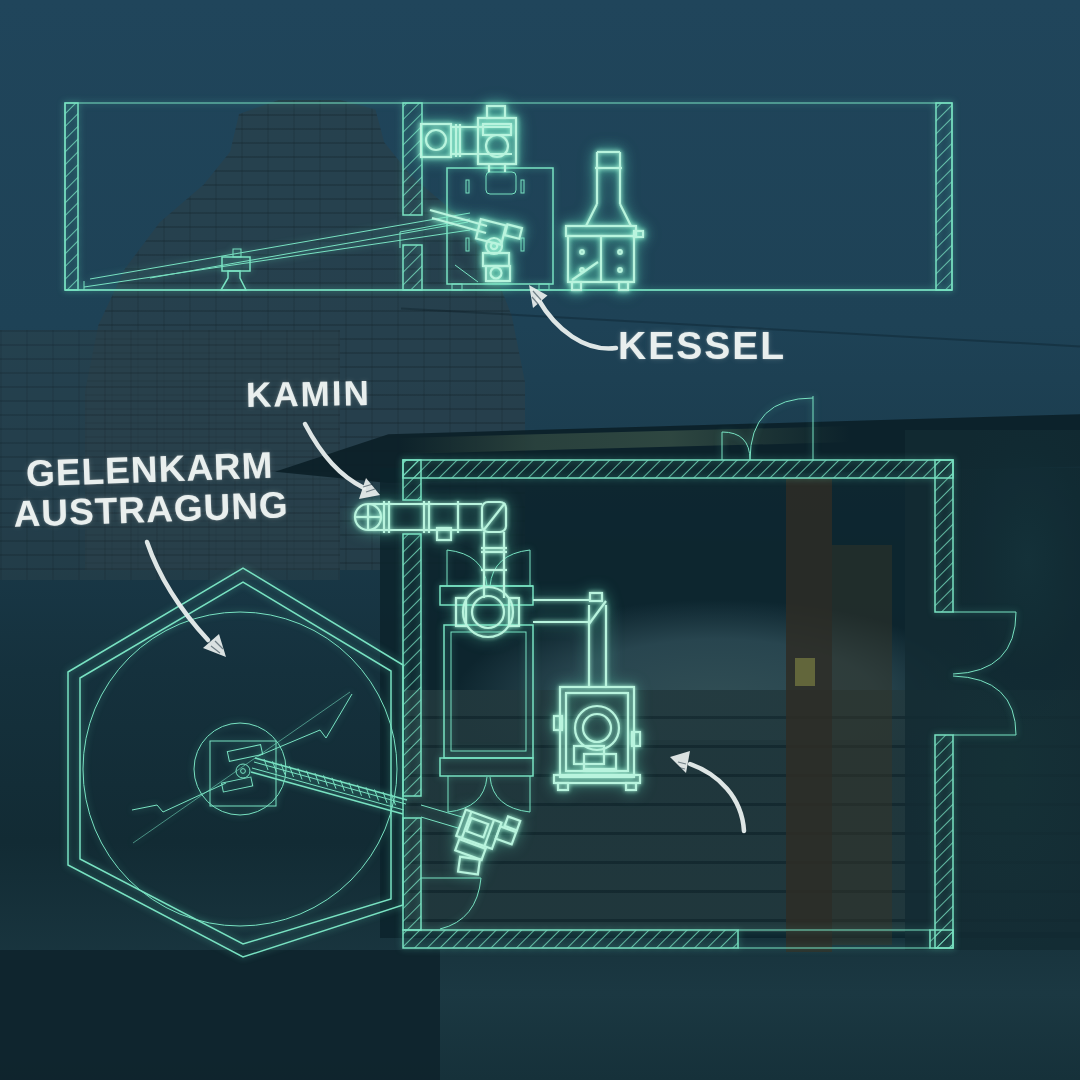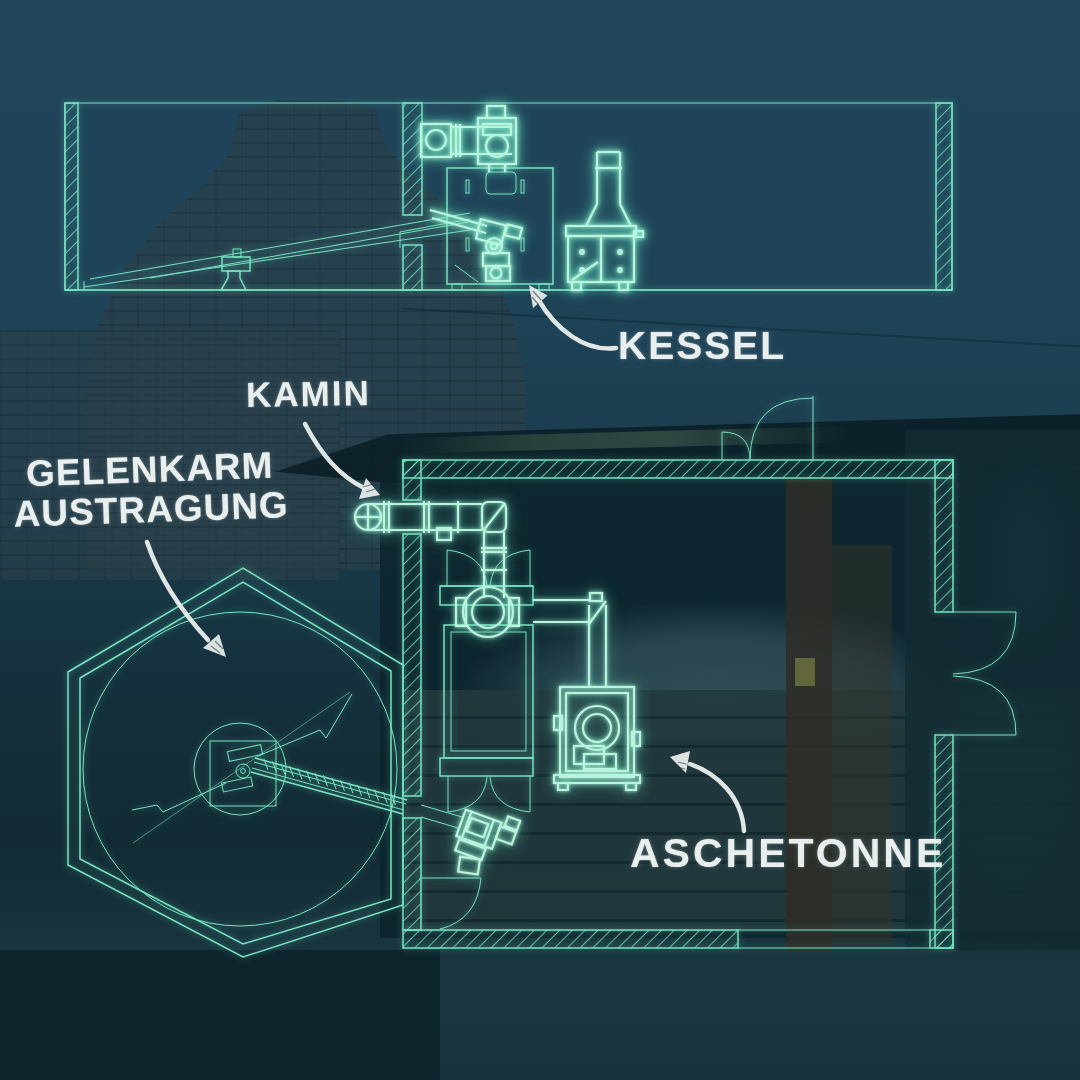--- a/index.html
+++ b/index.html
@@ -338,14 +338,13 @@
       <path class="head-tex" d="M678,762 l8,2 M677,767 l8,2"></path>
     </g>
   </svg>
 
   <div class="label" id="label-kessel">KESSEL</div>
   <div class="label" id="label-kamin">KAMIN</div>
   <div class="label" id="label-gelenkarm">
     <div>GELENKARM</div>
     <div>AUSTRAGUNG</div>
   </div>
-  <div class="label" id="label-aschetonne">ASCHETONNE</div>
 </div>
 
 </body></html>

